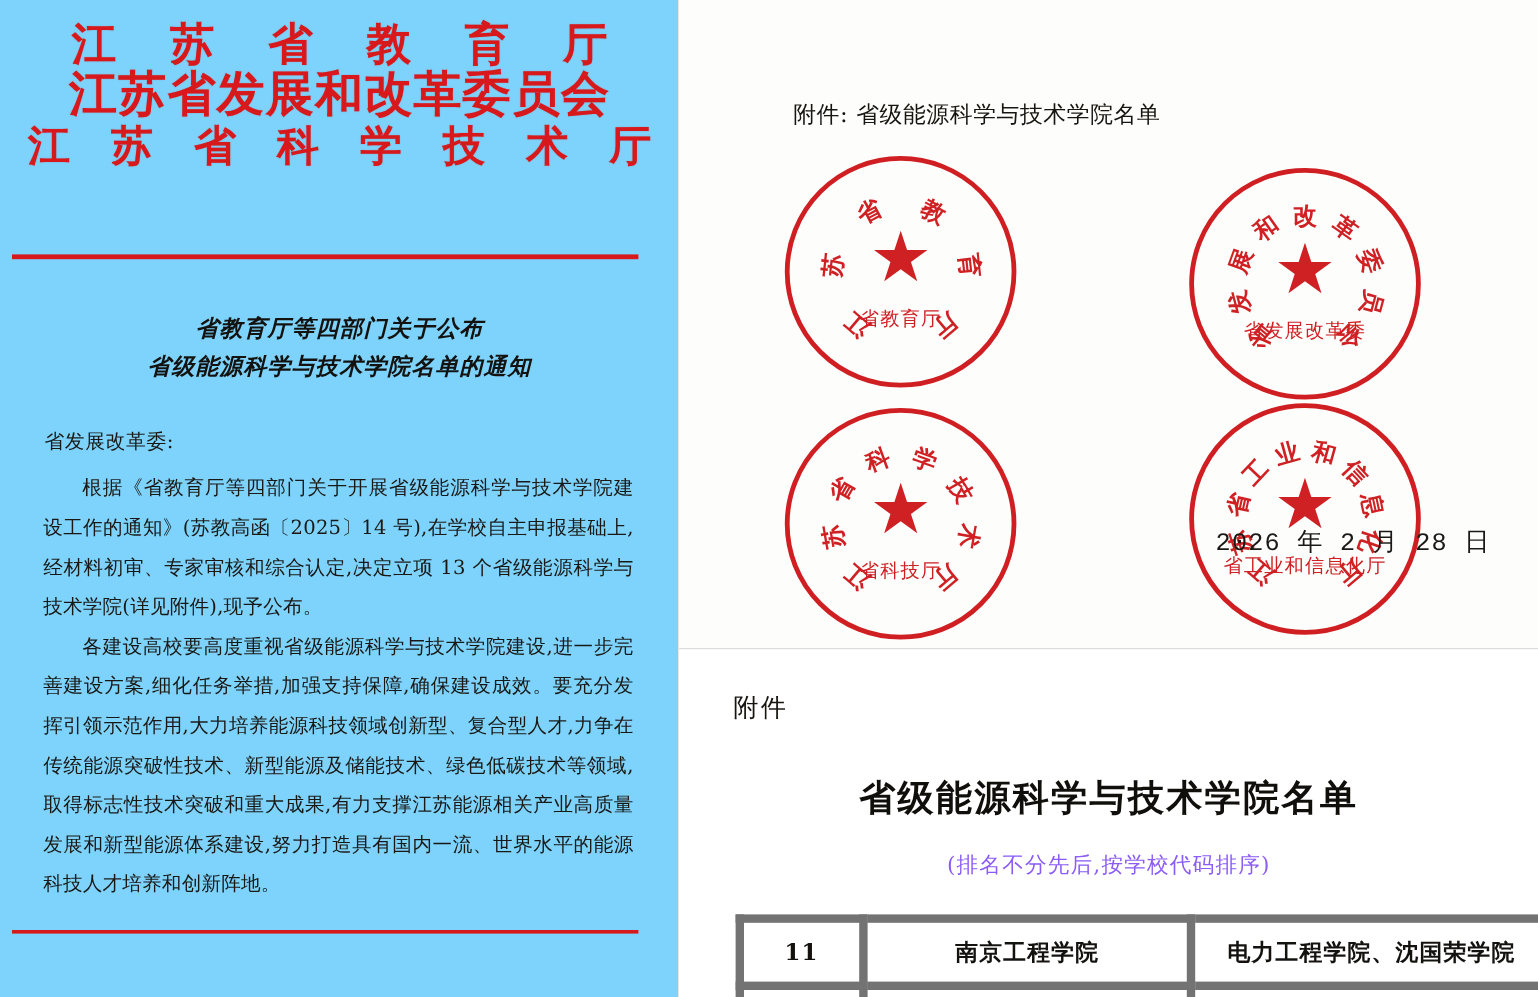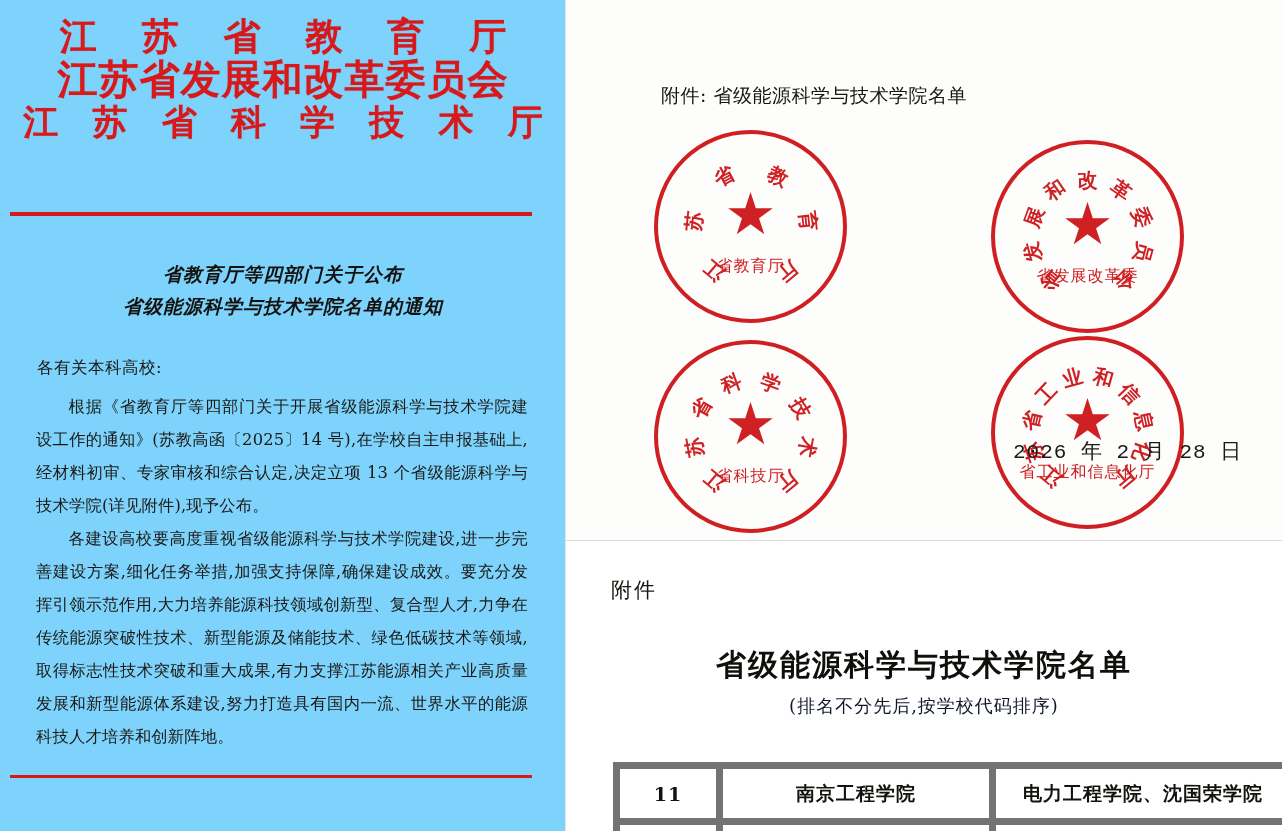--- a/index.html
+++ b/index.html
@@ -244,25 +244,25 @@
     text-align: center;
     font-size: 30px;
     font-weight: bold;
     color: #100f0c;
     letter-spacing: 2px;
     font-family: "DejaVu Serif", "Liberation Serif", serif;
   }
   .attach-sub {
     position: absolute;
     left: 0;
-    top: 153px;
+    top: 168px;
     width: 716px;
     text-align: center;
     font-size: 18px;
-    color: #0f172a;
+    color: #8b5cf6;
     letter-spacing: 1px;
     font-family: "DejaVu Serif", "Liberation Serif", serif;
   }
   .attach-table {
     position: absolute;
     left: 47px;
     top: 221px;
     width: 632px;
     border-collapse: collapse;
     table-layout: fixed;
@@ -299,21 +299,21 @@
         <span class="line l3">江 苏 省 科 学 技 术 厅</span>
       </div>
 
       <div class="red-rule"></div>
 
       <div class="doc-title">
         <span>省教育厅等四部门关于公布</span>
         <span>省级能源科学与技术学院名单的通知</span>
       </div>
 
-      <div class="addressee">各有关本科高校:</div>
+      <div class="addressee">省发展改革委:</div>
 
       <div class="body-text">
         <p>根据《省教育厅等四部门关于开展省级能源科学与技术学院建设工作的通知》(苏教高函〔2025〕14 号),在学校自主申报基础上,经材料初审、专家审核和综合认定,决定立项 13 个省级能源科学与技术学院(详见附件),现予公布。</p>
         <p>各建设高校要高度重视省级能源科学与技术学院建设,进一步完善建设方案,细化任务举措,加强支持保障,确保建设成效。要充分发挥引领示范作用,大力培养能源科技领域创新型、复合型人才,力争在传统能源突破性技术、新型能源及储能技术、绿色低碳技术等领域,取得标志性技术突破和重大成果,有力支撑江苏能源相关产业高质量发展和新型能源体系建设,努力打造具有国内一流、世界水平的能源科技人才培养和创新阵地。</p>
       </div>
 
       <div class="red-rule-bottom"></div>
     </div>
   </div>
 

